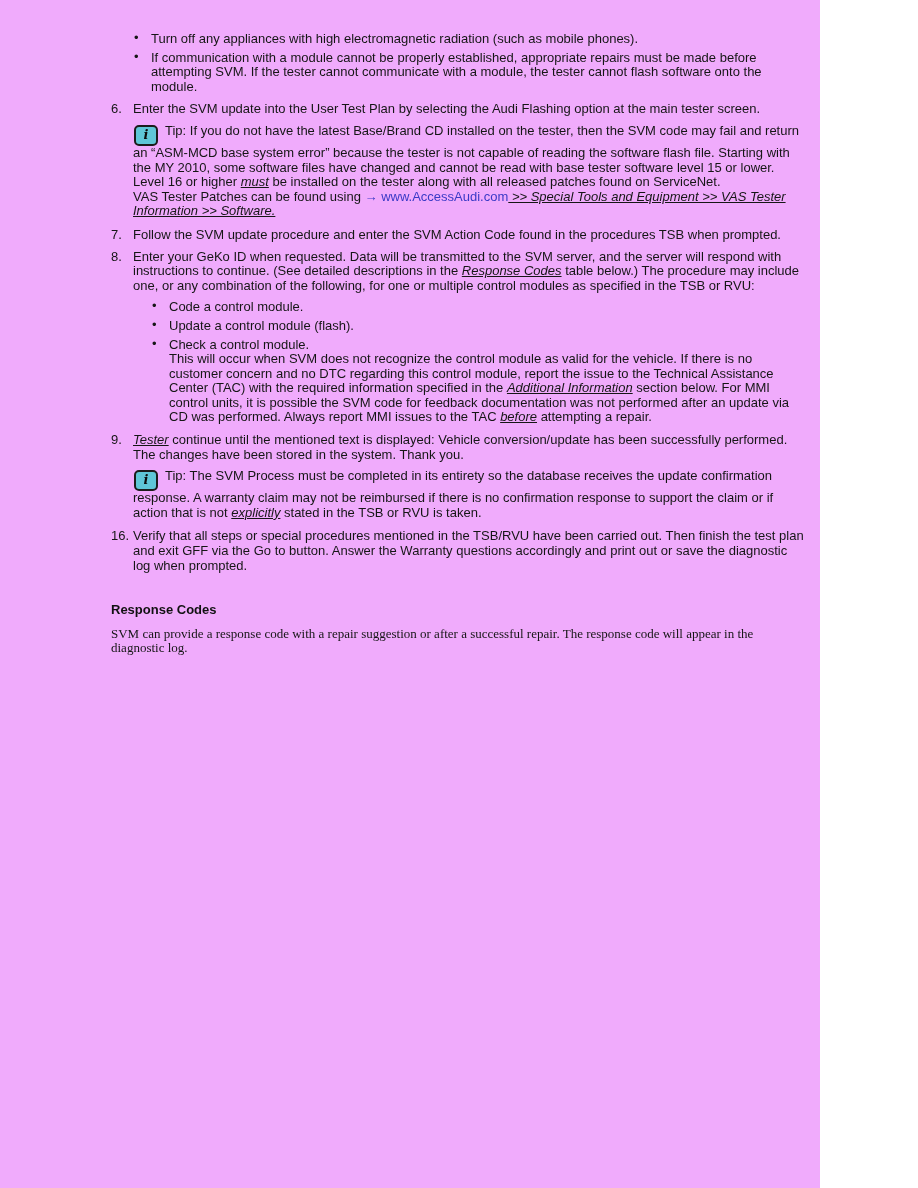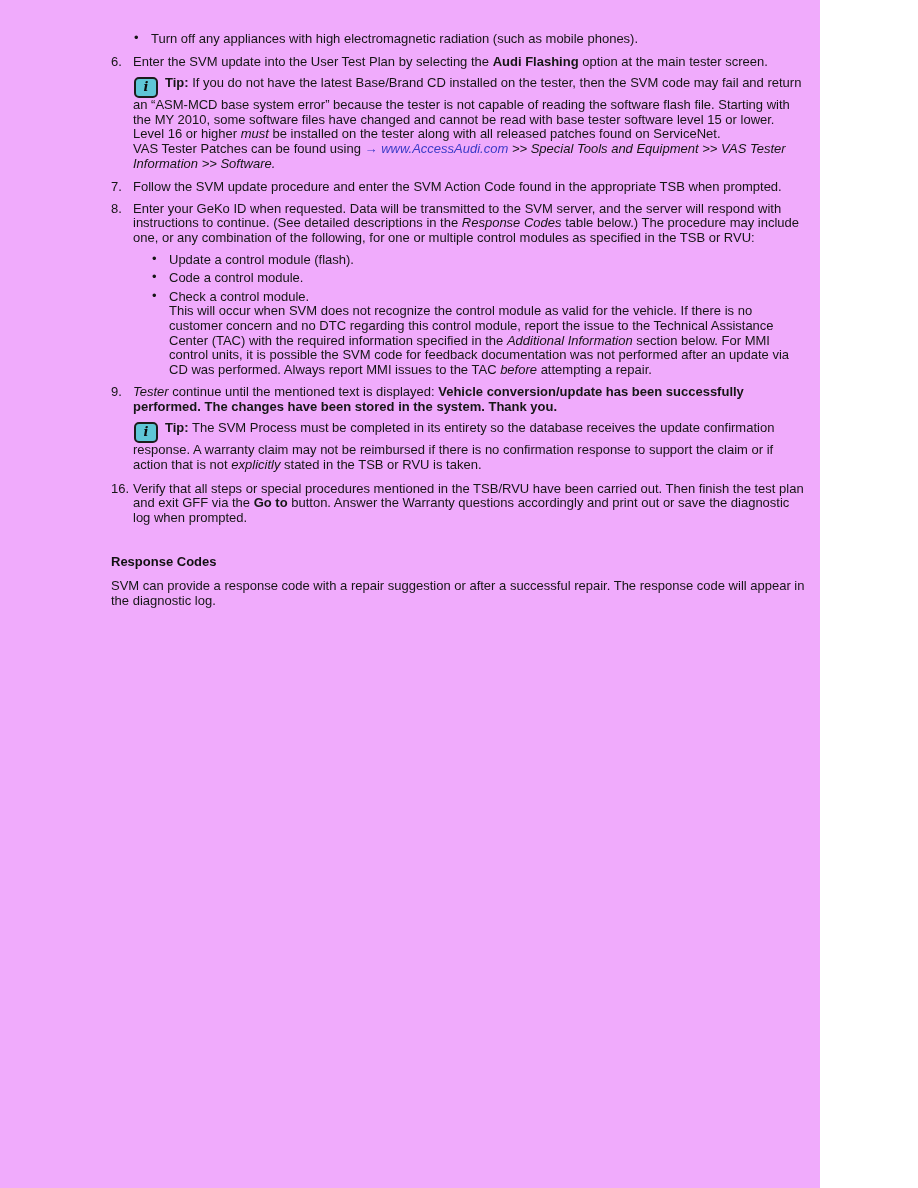--- a/index.html
+++ b/index.html
@@ -24,51 +24,52 @@
   
   .tip { margin:0 0 9px 22px; }
   .tip.page-level { margin:12px 0 9px 0; }
   .tip-icon {
     display:inline-block; width:20px; height:17px;
     background:var(--tipbg,#5fc6d7); border:2px solid #1c1c1c; border-radius:5px;
     text-align:center; font-family:"DejaVu Serif", serif; font-style:italic; font-weight:bold;
     font-size:13px; line-height:15px; color:#0d0d0d; vertical-align:-4px; margin:0 7px 0 1px;
   }
   
-  .b { font-weight:bold; }
-  .i { font-style:italic; }
+  .b { font-weight:normal; }
+  .i { font-style:italic;text-decoration:underline; }
   a.link, a.link-i { color:var(--link,#3a3ac6); text-decoration:none; }
-  a.link-i { font-style:italic; }
+  a.link-i { }
   h3.heading { font-size:13px; font-weight:bold; margin:30px 0 9px 0; color:#111; }
-  p.para { margin:0; }
+  p.para { margin:0;font-family:Liberation Serif, serif; }
 </style>
 </head>
 <body>
 
 <div class="doc">
   <div class="content">
       <ul class="blist">
         <li><span class="">Turn off any appliances with high electromagnetic radiation (such as mobile phones).</span></li>
+        <li><span class="">If communication with a module cannot be properly established, appropriate repairs must be made before attempting SVM. If the tester cannot communicate with a module, the tester cannot flash software onto the module.</span></li>
       </ul>
       <div class="item">
         <span class="num">6.</span>
         <div class="body"><span class="">Enter the SVM update into the User Test Plan by selecting the </span><span class="b">Audi Flashing</span><span class=""> option at the main tester screen.</span></div>
       </div>
       <div class="tip"><span class="tip-icon">i</span><span class="b">Tip:</span><span class=""> If you do not have the latest Base/Brand CD installed on the tester, then the SVM code may fail and return an “ASM-MCD base system error” because the tester is not capable of reading the software flash file. Starting with the MY 2010, some software files have changed and cannot be read with base tester software level 15 or lower. Level 16 or higher </span><span class="i">must</span><span class=""> be installed on the tester along with all released patches found on ServiceNet.</span><br><span class="">VAS Tester Patches can be found using </span><a href="#" class="link">→ </a><a href="#" class="link-i">www.AccessAudi.com</a><span class="i"> &gt;&gt; Special Tools and Equipment &gt;&gt; VAS Tester Information &gt;&gt; Software.</span></div>
       <div class="item">
         <span class="num">7.</span>
-        <div class="body"><span class="">Follow the SVM update procedure and enter the SVM Action Code found in the appropriate TSB when prompted.</span></div>
+        <div class="body"><span class="">Follow the SVM update procedure and enter the SVM Action Code found in the procedures TSB when prompted.</span></div>
       </div>
       <div class="item">
         <span class="num">8.</span>
         <div class="body"><span class="">Enter your GeKo ID when requested. Data will be transmitted to the SVM server, and the server will respond with instructions to continue. (See detailed descriptions in the </span><span class="i">Response Codes</span><span class=""> table below.) The procedure may include one, or any combination of the following, for one or multiple control modules as specified in the TSB or RVU:</span></div>
       </div>
       <ul class="blist lvl2">
+        <li><span class="">Code a control module.</span></li>
         <li><span class="">Update a control module (flash).</span></li>
-        <li><span class="">Code a control module.</span></li>
         <li><span class="">Check a control module.</span><br><span class="">This will occur when SVM does not recognize the control module as valid for the vehicle. If there is no customer concern and no DTC regarding this control module, report the issue to the Technical Assistance Center (TAC) with the required information specified in the </span><span class="i">Additional Information</span><span class=""> section below. For MMI control units, it is possible the SVM code for feedback documentation was not performed after an update via CD was performed. Always report MMI issues to the TAC </span><span class="i">before</span><span class=""> attempting a repair.</span></li>
       </ul>
       <div class="item">
         <span class="num">9.</span>
         <div class="body"><span class="i">Tester</span><span class=""> continue until the mentioned text is displayed: </span><span class="b">Vehicle conversion/update has been successfully performed. The changes have been stored in the system. Thank you.</span></div>
       </div>
       <div class="tip"><span class="tip-icon">i</span><span class="b">Tip:</span><span class=""> The SVM Process must be completed in its entirety so the database receives the update confirmation response. A warranty claim may not be reimbursed if there is no confirmation response to support the claim or if action that is not </span><span class="i">explicitly</span><span class=""> stated in the TSB or RVU is taken.</span></div>
       <div class="item">
         <span class="num">16.</span>
         <div class="body"><span class="">Verify that all steps or special procedures mentioned in the TSB/RVU have been carried out. Then finish the test plan and exit GFF via the </span><span class="b">Go to</span><span class=""> button. Answer the Warranty questions accordingly and print out or save the diagnostic log when prompted.</span></div>

